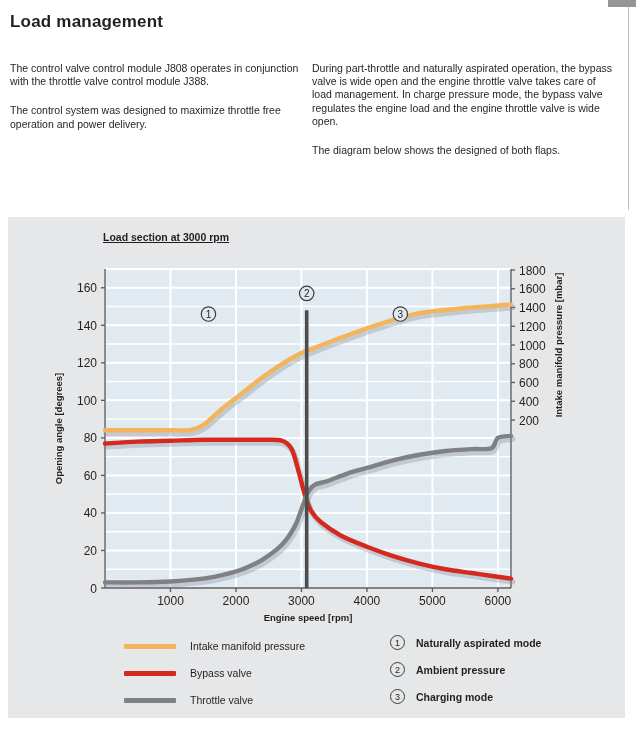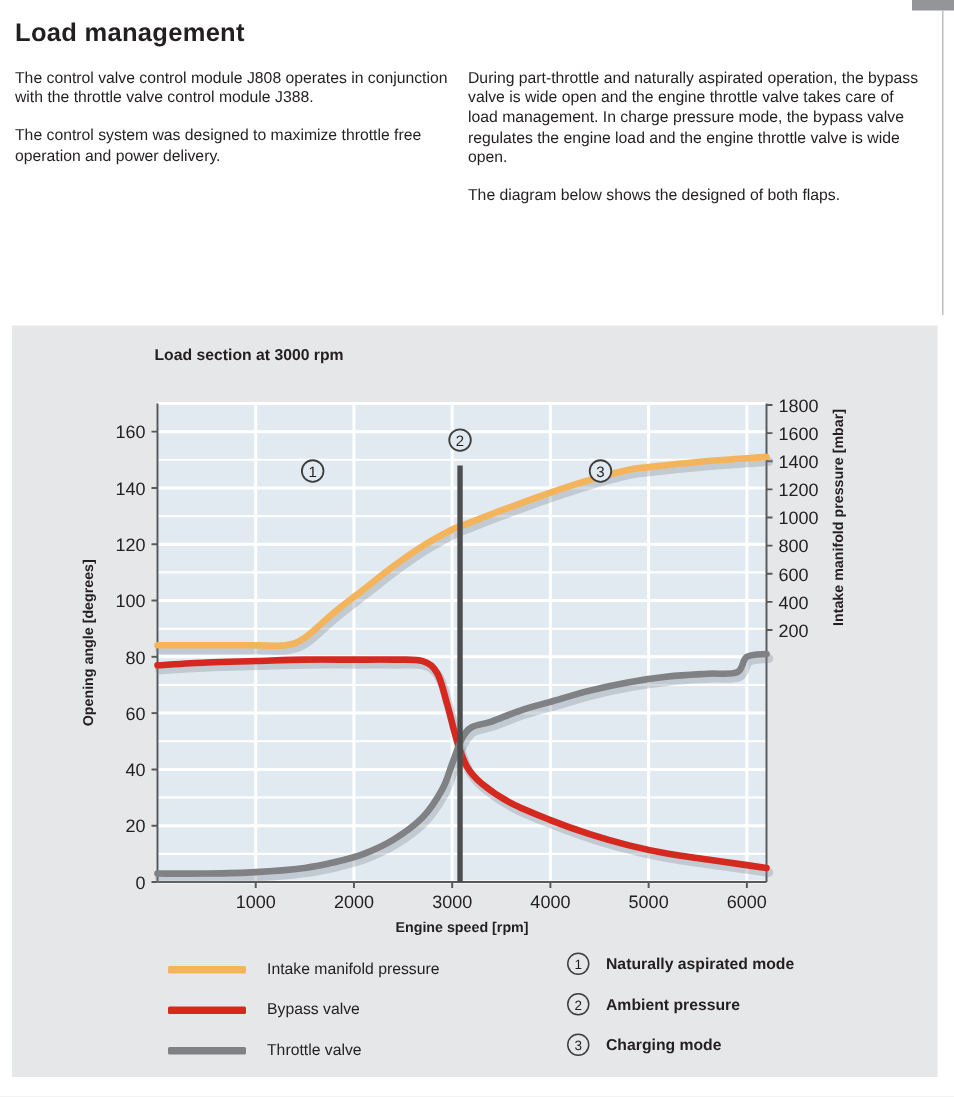--- a/index.html
+++ b/index.html
@@ -9,30 +9,30 @@
     color:#231f20;position:relative;overflow:hidden;
   }
   .top-grey-bar{position:absolute;left:608px;top:0;width:28px;height:7px;background:#939598;}
   .right-rule{position:absolute;left:628px;top:7px;width:1px;height:203px;background:#bcbec0;}
 
   .page-title{position:absolute;left:10px;top:12px;font-size:17px;font-weight:bold;letter-spacing:.2px;color:#231f20;}
 
   .col{position:absolute;font-size:10.5px;line-height:13.2px;color:#231f20;}
   .col-left{left:10px;top:46px;width:290px;}
   .col-right{left:312px;top:46px;width:300px;}
-  .col p{margin:0 0 12px 0;}
+  .col p{margin:16px 0 12px 0;}
 
   .panel{position:absolute;left:8px;top:217px;width:617px;height:501px;background:#e6e7e8;}
 
-  .chart-title{position:absolute;left:95px;top:14px;font-size:10.5px;font-weight:bold;color:#231f20;}
+  .chart-title{position:absolute;left:95px;top:14px;font-size:10.5px;font-weight:bold;color:#231f20;text-decoration:underline;}
 
   .chart-svg{position:absolute;left:0;top:0;}
 
   .legend{position:absolute;left:0;top:0;width:100%;}
-  .legend-row{position:absolute;display:flex;align-items:center;}
+  .legend-row{position:absolute;display:flex;align-items:center;margin-left:12px;}
   .swatch{width:52px;height:5px;border-radius:1px;display:inline-block;}
   .legend-label{font-size:10.5px;color:#231f20;margin-left:14px;white-space:nowrap;}
   .num-badge{width:15px;height:15px;border-radius:50%;border:1.2px solid #3d3d3d;
     display:inline-flex;align-items:center;justify-content:center;font-size:9px;color:#231f20;
     background:transparent;box-sizing:border-box;}
   .badge-label{font-size:10.5px;color:#231f20;margin-left:11px;white-space:nowrap;font-weight:bold;}
 </style>
 </head>
 <body>
 

